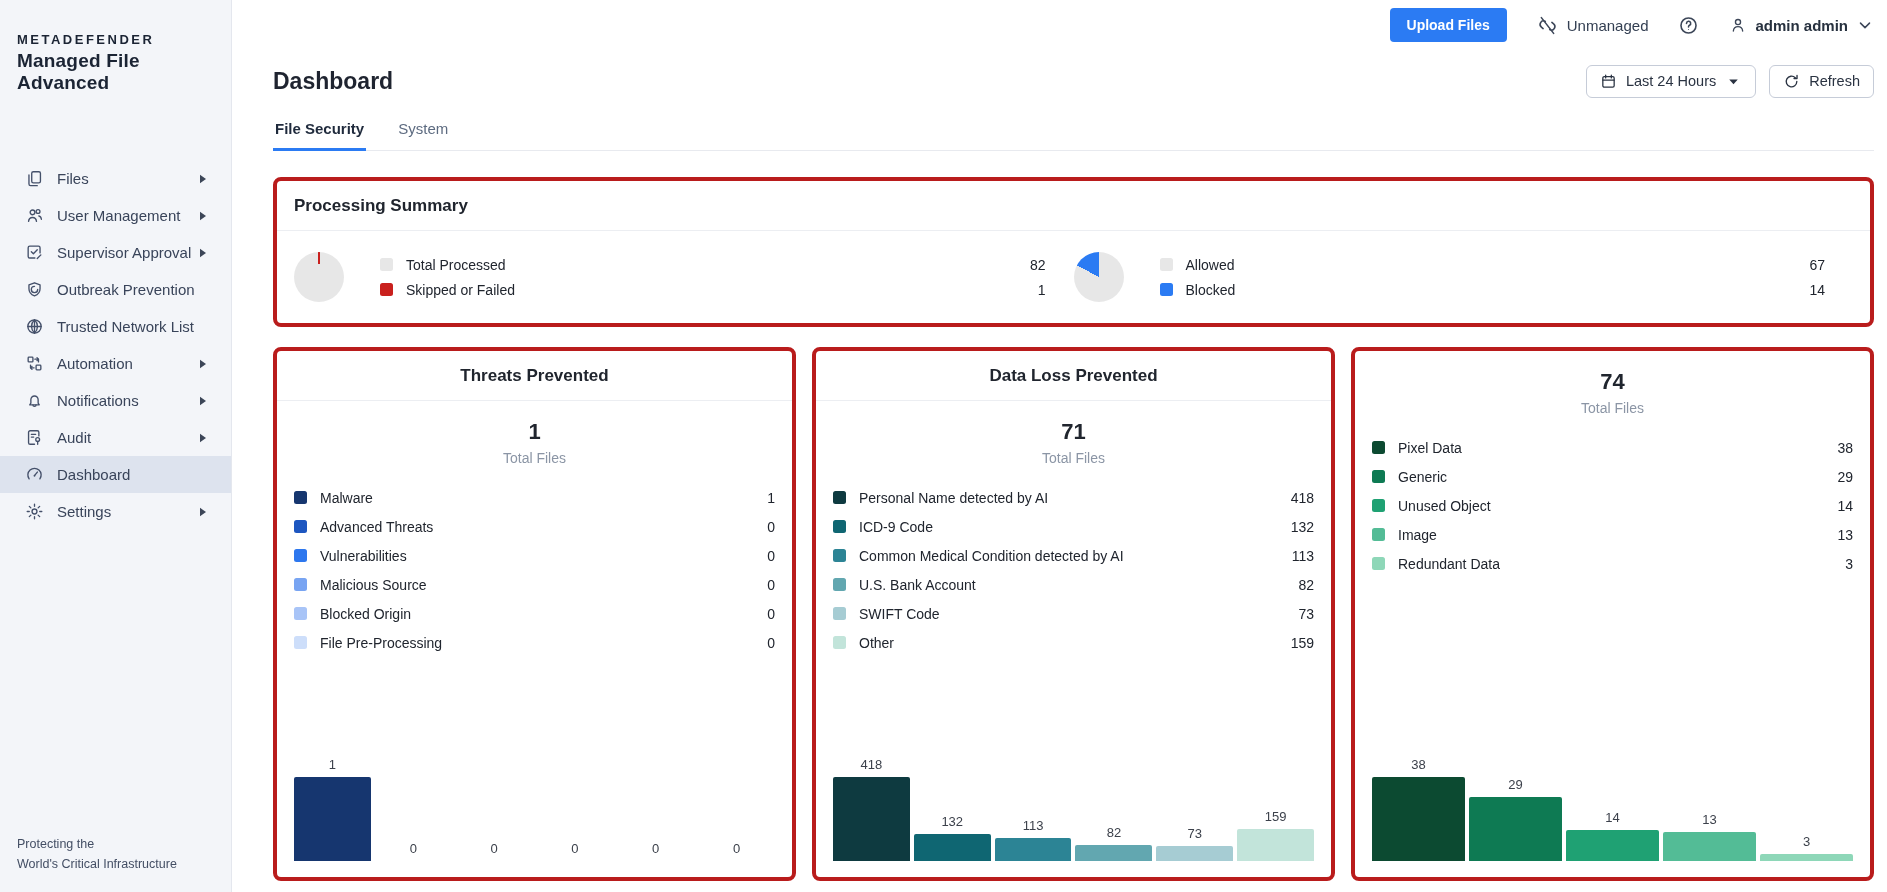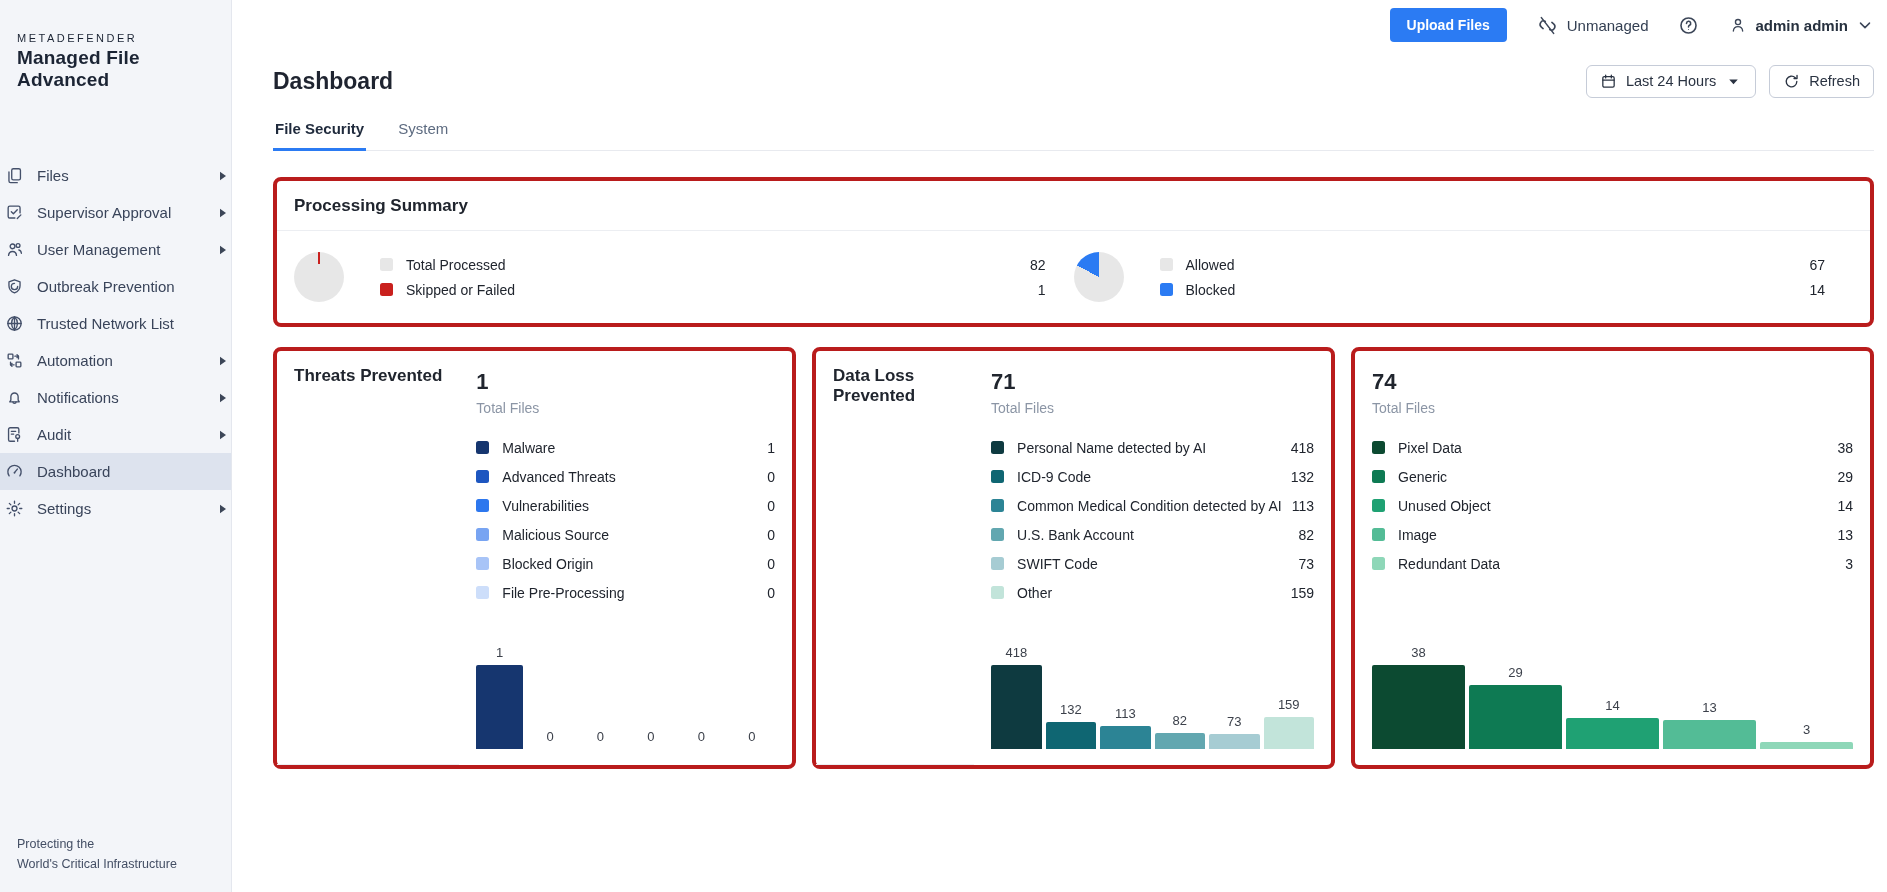--- a/index.html
+++ b/index.html
@@ -10,25 +10,25 @@
     background:#ffffff; color:#20252e;
   }
   .app { display:flex; width:100%; height:100%; }
 
   
   .sidebar {
     width:232px; flex-shrink:0; position:relative;
     background:#f3f5f9; border-right:1px solid #e4e7ee;
   }
   .logo { padding:32px 0 0 17px; }
-  .logo-top { font-size:11px; font-weight:normal; letter-spacing:2.5px; color:#1b2434; }
+  .logo-top { font-size:13px; font-weight:bold; letter-spacing:2.5px; color:#1b2434; }
   .logo-bottom { font-size:19px; font-weight:bold; color:#1b2434; margin-top:3px; letter-spacing:.2px; }
   .nav { margin-top:66px; }
   .side-item {
-    display:flex; align-items:center; height:37px; padding:0 4px;
+    display:flex; align-items:center; height:37px; padding:0 24px;
     color:#39445a; font-size:15px; cursor:pointer; user-select:none;
   }
   .side-item.active { background:#dde3ee; }
   .s-icon { width:20px; height:20px; margin-right:13px; color:#44506a; display:flex; align-items:center; justify-content:center; flex-shrink:0; }
   .s-icon svg { width:19px; height:19px; }
   .s-label { flex:1; white-space:nowrap; }
   .chev { color:#3c4658; display:flex; align-items:center; }
   .tagline {
     position:absolute; left:17px; bottom:18px;
     font-size:12.5px; color:#434e64; line-height:1.55;
@@ -71,21 +71,21 @@
   .summary-body { display:flex; padding:21px 17px; }
   .summary-half { flex:1; display:flex; align-items:center; gap:36px; padding-right:28px; }
   .pie { width:50px; height:50px; border-radius:50%; flex-shrink:0; }
   .sum-rows { flex:1; }
   .sum-row { display:flex; align-items:center; height:25px; font-size:14px; color:#20252e; }
   .chip { width:13px; height:13px; border-radius:2.5px; margin-right:13px; flex-shrink:0; }
   .val { margin-left:auto; padding-left:10px; }
 
   
   .cards-row { display:flex; gap:16px; margin-top:20px; }
-  .stat-card { flex:1; display:flex; flex-direction:row; height:422px; min-width:0; }
+  .stat-card { flex:1; display:flex; flex-direction:column; height:534px; min-width:0;text-align:center; }
   .stat-body { padding:16px 17px; display:flex; flex-direction:column; flex:1; min-height:0; }
   .total { font-size:22px; font-weight:bold; color:#20252e; margin-top:2px; }
   .total-label { font-size:14px; color:#8b95a5; margin-top:5px; }
   .legend { margin-top:17px; }
   .legend-row { display:flex; align-items:center; height:29px; font-size:14px; color:#20252e; }
   .legend-row .lbl { white-space:nowrap; overflow:hidden; text-overflow:ellipsis; }
   .chart { margin-top:auto; display:flex; align-items:flex-end; gap:4px; height:108px; }
   .slot { flex:1; display:flex; flex-direction:column; align-items:center; justify-content:flex-end; min-width:0; }
   .bar-label { font-size:13px; color:#3c414b; margin-bottom:5px; }
   .bar { width:100%; border-radius:2px 2px 0 0; }
@@ -111,42 +111,42 @@
           <span class="s-label">Files</span>
           <span class="chev">
             <svg viewBox="0 0 8 10" width="8" height="10">
               <path d="M1 0.8l6 4.2-6 4.2z" fill="currentColor"></path>
             </svg>
           </span>
         </div>
         <div class="side-item">
           <span class="s-icon">
             <svg viewBox="0 0 24 24" fill="none" stroke="currentColor" stroke-width="1.7" stroke-linecap="round" stroke-linejoin="round">
-              <path d="M19 12.5V6a2 2 0 0 0-2-2H6a2 2 0 0 0-2 2v11a2 2 0 0 0 2 2h6.5"></path>
-              <path d="M8 11l2.6 2.6L15.5 8.5"></path>
-              <path d="M15.5 19.5l4.5-4.5"></path>
-            </svg>
-          </span>
-          <span class="s-label">Supervisor Approval</span>
-          <span class="chev">
-            <svg viewBox="0 0 8 10" width="8" height="10">
-              <path d="M1 0.8l6 4.2-6 4.2z" fill="currentColor"></path>
-            </svg>
-          </span>
-        </div>
-        <div class="side-item">
-          <span class="s-icon">
-            <svg viewBox="0 0 24 24" fill="none" stroke="currentColor" stroke-width="1.7" stroke-linecap="round" stroke-linejoin="round">
               <circle cx="9.5" cy="8" r="3"></circle>
               <path d="M4.5 19.5c.3-3.2 2.2-5 5-5s4.7 1.8 5 5"></path>
               <circle cx="16.5" cy="7" r="2.4"></circle>
               <path d="M17.5 12.6c2 .4 3 2 3.2 4.2"></path>
             </svg>
           </span>
           <span class="s-label">User Management</span>
+          <span class="chev">
+            <svg viewBox="0 0 8 10" width="8" height="10">
+              <path d="M1 0.8l6 4.2-6 4.2z" fill="currentColor"></path>
+            </svg>
+          </span>
+        </div>
+        <div class="side-item">
+          <span class="s-icon">
+            <svg viewBox="0 0 24 24" fill="none" stroke="currentColor" stroke-width="1.7" stroke-linecap="round" stroke-linejoin="round">
+              <path d="M19 12.5V6a2 2 0 0 0-2-2H6a2 2 0 0 0-2 2v11a2 2 0 0 0 2 2h6.5"></path>
+              <path d="M8 11l2.6 2.6L15.5 8.5"></path>
+              <path d="M15.5 19.5l4.5-4.5"></path>
+            </svg>
+          </span>
+          <span class="s-label">Supervisor Approval</span>
           <span class="chev">
             <svg viewBox="0 0 8 10" width="8" height="10">
               <path d="M1 0.8l6 4.2-6 4.2z" fill="currentColor"></path>
             </svg>
           </span>
         </div>
         <div class="side-item">
           <span class="s-icon">
             <svg viewBox="0 0 24 24" fill="none" stroke="currentColor" stroke-width="1.7" stroke-linecap="round" stroke-linejoin="round">
               <path d="M12 3.5l7 2.8v4.7c0 4.6-3.2 7.6-7 9-3.8-1.4-7-4.4-7-9V6.3z"></path>

